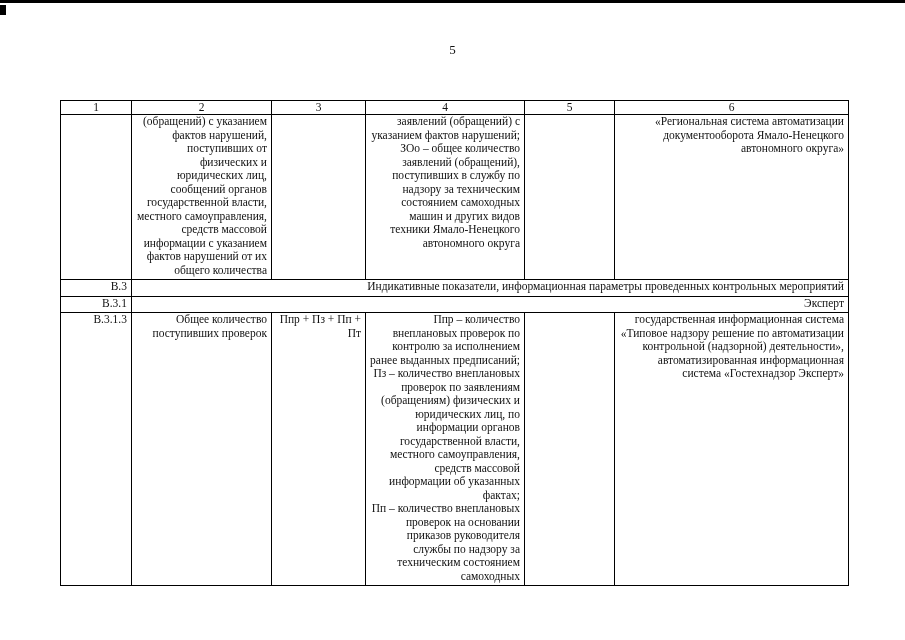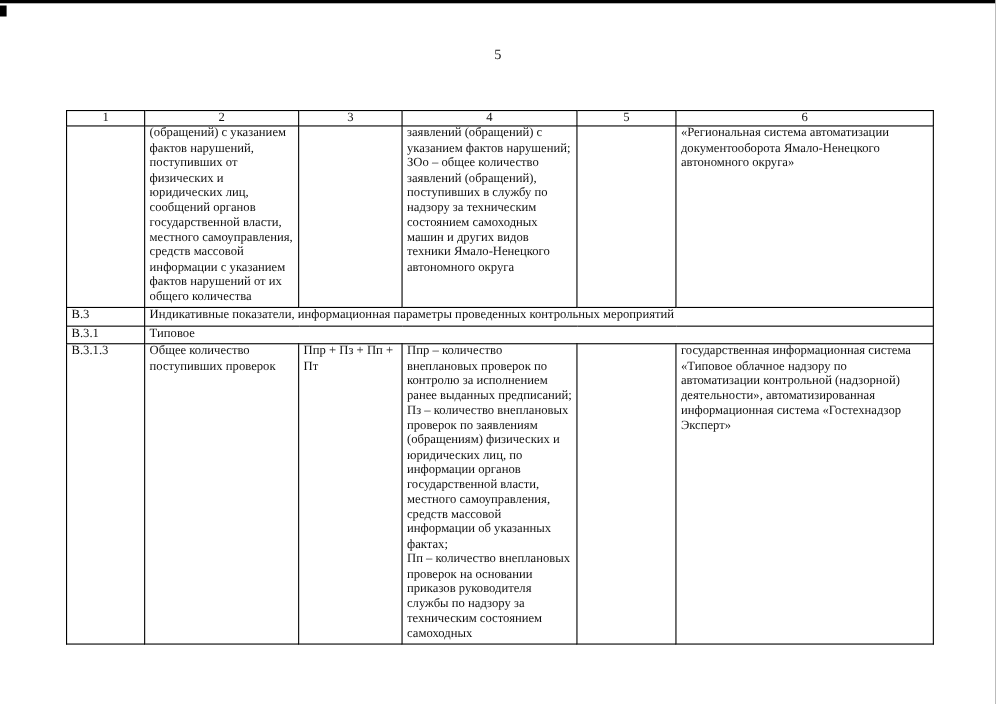--- a/index.html
+++ b/index.html
@@ -34,31 +34,31 @@
   .doc-table col.c3{width:94px}
   .doc-table col.c4{width:159px}
   .doc-table col.c5{width:90px}
   .doc-table col.c6{width:234px}
   .doc-table th, .doc-table td{
     border:1px solid #000;
     vertical-align:top;
     padding:0 4px 2px 4px;
     white-space:pre-line;
     word-wrap:break-word;
-    text-align:left;
+    text-align:right;
   }
   .doc-table th{
     font-weight:normal;
     text-align:center;
     padding:0;
     height:13px;
     line-height:13px;
   }
   .doc-table td.code{
-    text-align:left;
+    text-align:right;
   }
 </style>
 </head>
 <body>
 
 <div class="page">
   <div class="top-scan-line"></div>
   <div class="corner-mark"></div>
   <div class="page-number">5</div>
 
@@ -90,27 +90,27 @@
 ЗОо – общее количество заявлений (обращений), поступивших в службу по надзору за техническим состоянием самоходных машин и других видов техники Ямало-Ненецкого автономного округа</td>
         <td></td>
         <td>«Региональная система автоматизации документооборота Ямало-Ненецкого автономного округа»</td>
       </tr>
       <tr>
         <td class="code">В.3</td>
         <td colspan="5">Индикативные показатели, информационная параметры проведенных контрольных мероприятий</td>
       </tr>
       <tr>
         <td class="code">В.3.1</td>
-        <td colspan="5">Типовое</td>
+        <td colspan="5">Эксперт</td>
       </tr>
       <tr>
         <td class="code">В.3.1.3</td>
         <td>Общее количество поступивших проверок</td>
         <td>Ппр + Пз + Пп + Пт</td>
         <td>Ппр – количество внеплановых проверок по контролю за исполнением ранее выданных предписаний;
 Пз – количество внеплановых проверок по заявлениям (обращениям) физических и юридических лиц, по информации органов государственной власти, местного самоуправления, средств массовой информации об указанных фактах;
 Пп – количество внеплановых проверок на основании приказов руководителя службы по надзору за техническим состоянием самоходных</td>
         <td></td>
-        <td>государственная информационная система «Типовое облачное надзору по автоматизации контрольной (надзорной) деятельности», автоматизированная информационная система «Гостехнадзор Эксперт»</td>
+        <td>государственная информационная система «Типовое надзору решение по автоматизации контрольной (надзорной) деятельности», автоматизированная информационная система «Гостехнадзор Эксперт»</td>
       </tr>
     </tbody>
   </table>
 </div>
 
 </body></html>

